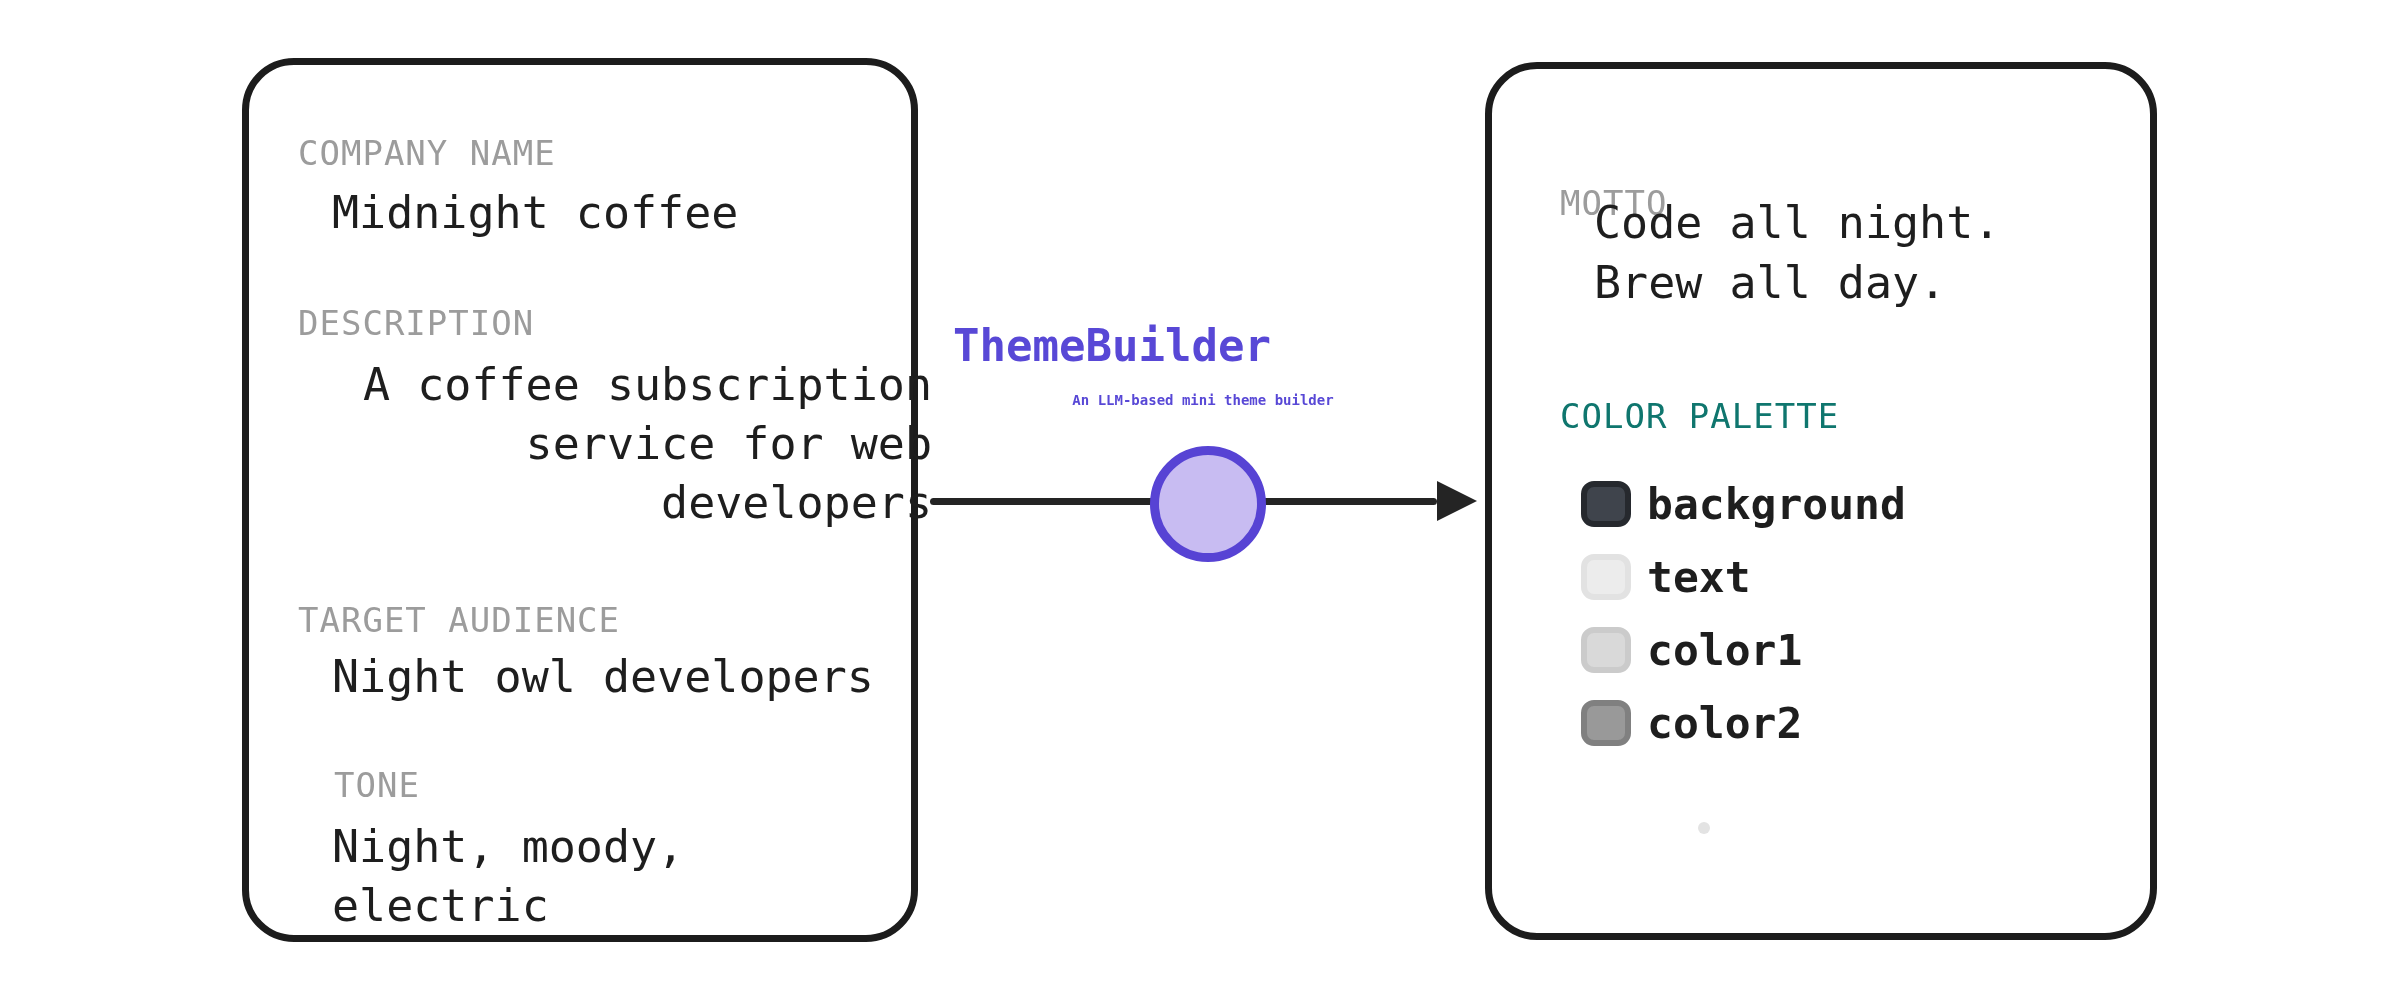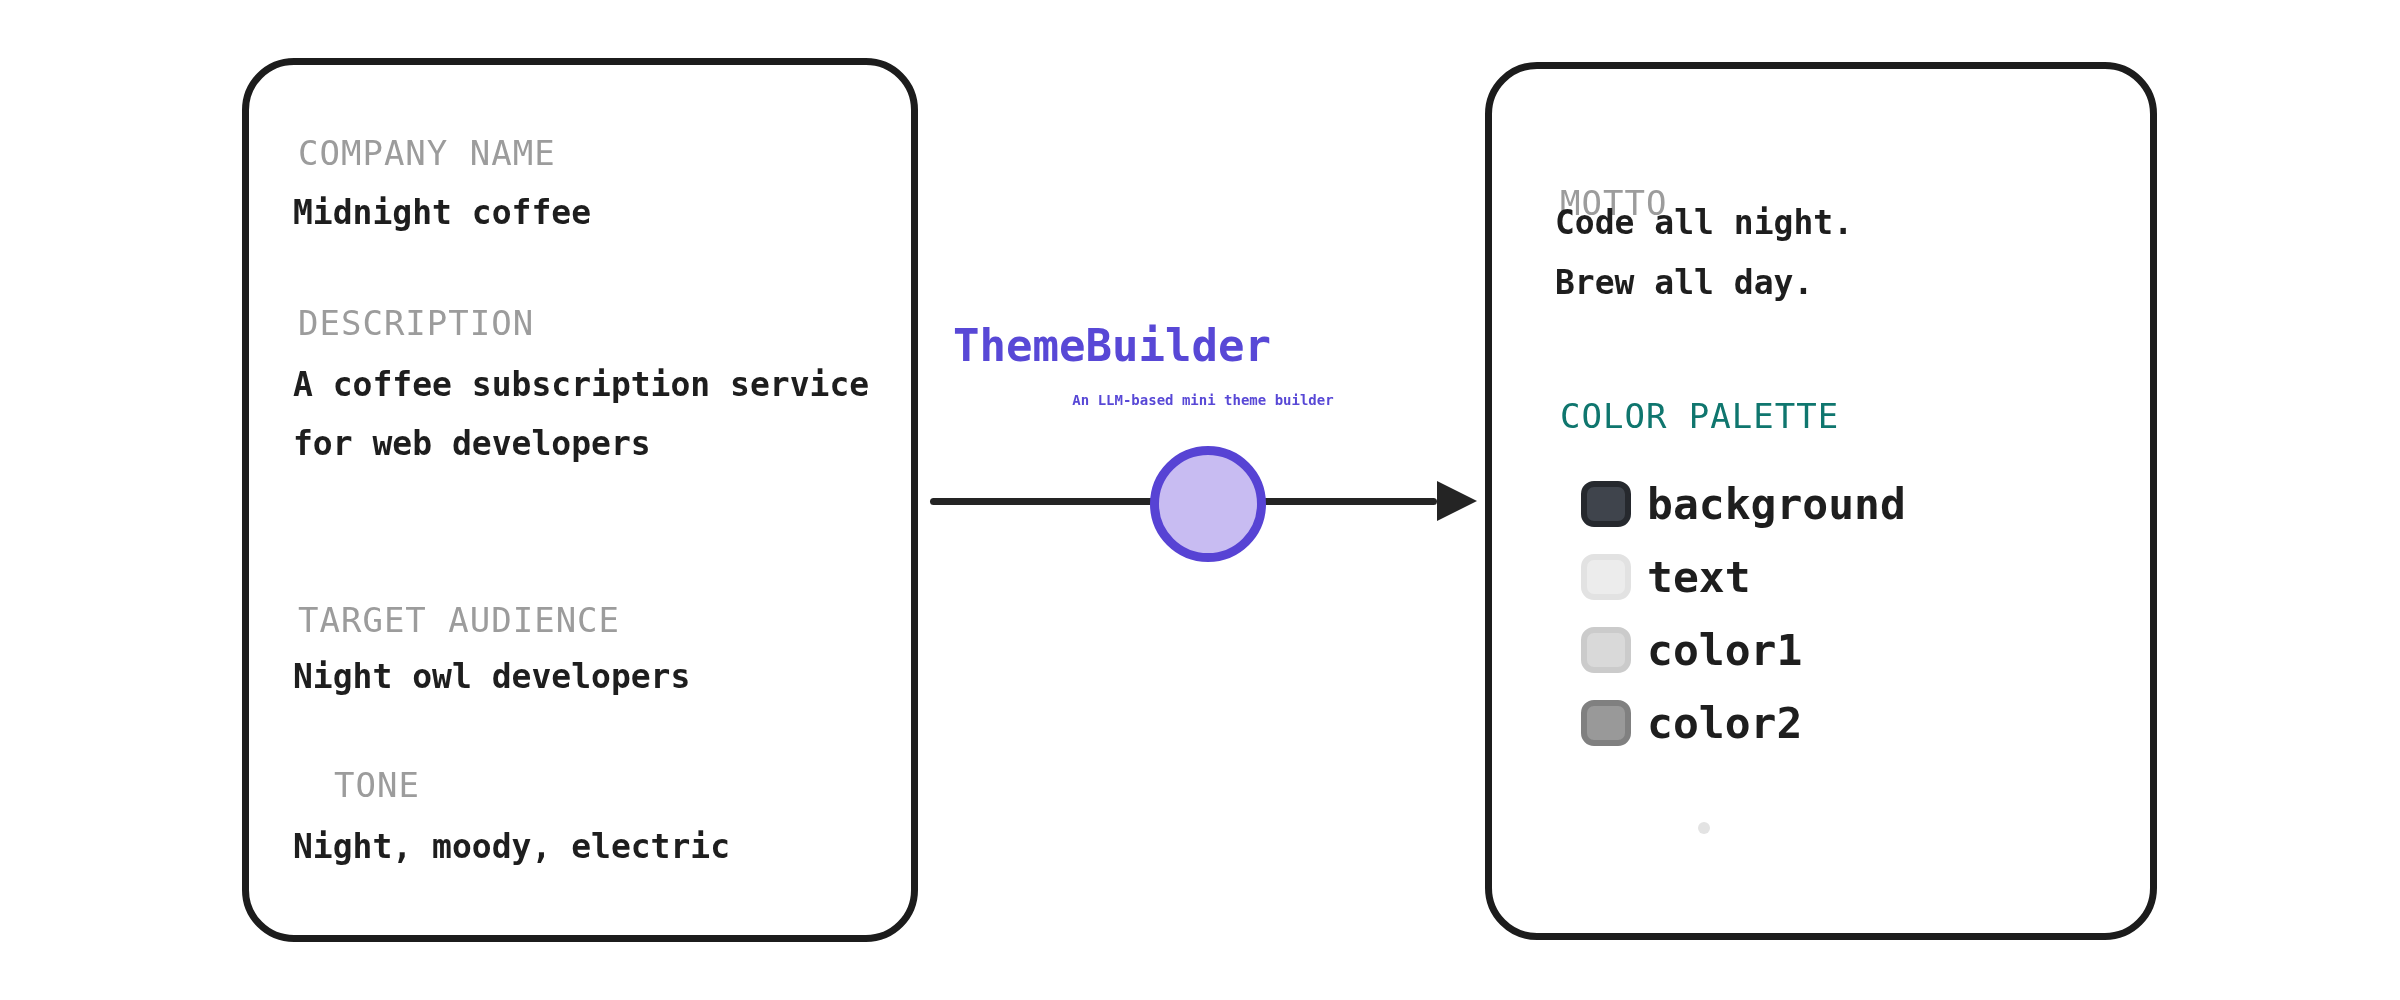--- a/index.html
+++ b/index.html
@@ -28,25 +28,26 @@
   .field-label {
     position: absolute;
     font-size: 34px;
     font-weight: 400;
     color: #9c9c9c;
     letter-spacing: 1px;
     white-space: nowrap;
   }
   .field-value {
     position: absolute;
-    font-size: 33px;
-    font-weight: 700;
+    font-size: 45px;
+    font-weight: 400;
     color: #1e1e1e;
     line-height: 59px;
     letter-spacing: 0px;
+    margin-left: 39px;
   }
   .wrap-block { width: 600px; }
   .pre-lines  { white-space: pre-line; line-height: 60px; }
 
   
   .proc-title {
     position: absolute;
     left: 953px; top: 320px; width: 500px;
     text-align: left;
     font-size: 44px;
@@ -117,21 +118,21 @@
 </head>
 <body style="background: rgb(255, 255, 255);">
 
 <div class="canvas">
 
   <div class="card card-input" style="border-color: rgb(28, 28, 28); padding-left: 20px;">
     <div class="field-label" style="left: 49px; top: 68px; color: rgb(156, 156, 156);">COMPANY NAME</div>
     <div class="field-value" style="left: 44px; top: 118px; color: rgb(30, 30, 30);">Midnight coffee</div>
 
     <div class="field-label" style="left: 49px; top: 238px; color: rgb(156, 156, 156);">DESCRIPTION</div>
-    <div class="field-value wrap-block" style="left: 44px; top: 290px; color: rgb(30, 30, 30);">A coffee subscription service for web developers</div>
+    <div class="field-value wrap-block" style="left: 44px; top: 290px; color: rgb(30, 30, 30); text-align: right;">A coffee subscription service for web developers</div>
 
     <div class="field-label" style="left: 49px; top: 535px; color: rgb(156, 156, 156);">TARGET AUDIENCE</div>
     <div class="field-value" style="left: 44px; top: 582px; color: rgb(30, 30, 30);">Night owl developers</div>
 
     <div class="field-label" style="left: 49px; top: 700px; color: rgb(156, 156, 156); margin-left: 36px;">TONE</div>
     <div class="field-value" style="left: 44px; top: 752px; color: rgb(30, 30, 30);">Night, moody, electric</div>
   </div>
 
   <div class="proc-title" style="color: rgb(88, 72, 214);">ThemeBuilder</div>
   <div class="proc-subtitle" style="color: rgb(88, 72, 214);">An LLM-based mini theme builder</div>

